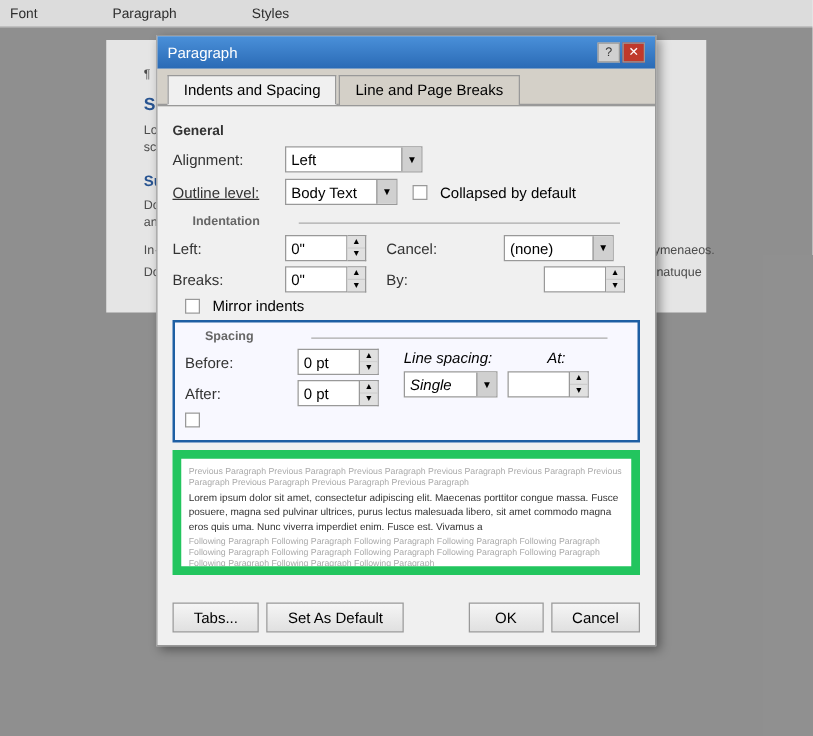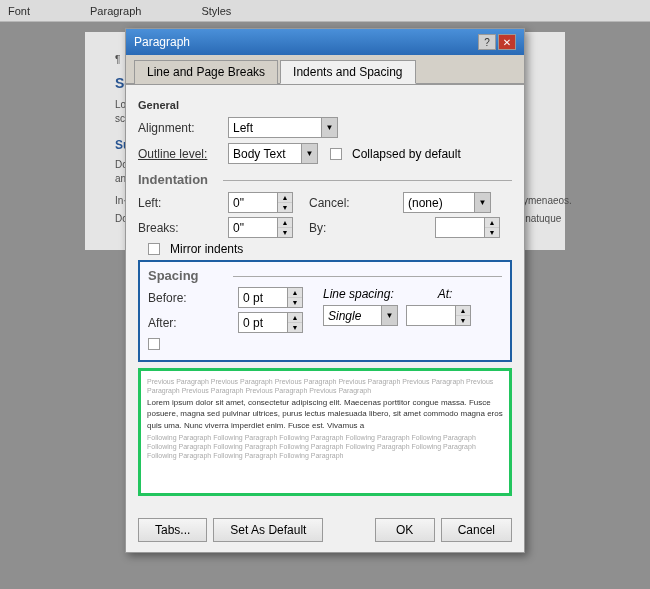--- a/index.html
+++ b/index.html
@@ -227,24 +227,24 @@
     .checkbox {
       width: 12px;
       height: 12px;
       border: 1px solid #999;
       background: white;
       margin-right: 6px;
       display: inline-block;
     }
 
     .divider-label {
-      font-size: 13px;
+      font-size: 10px;
       font-weight: bold;
       color: #666;
-      margin: 8px 0 5px;
+      margin: 8px 16px 5px;
       position: relative;
     }
 
     .divider-label::after {
       content: '';
       position: absolute;
       left: 85px;
       top: 50%;
       right: 0;
       height: 1px;
@@ -294,25 +294,25 @@
     
     .spacing-section {
       border: 2px solid #1e5fa3;
       padding: 6px 8px;
       margin-bottom: 6px;
       background: #f8f8ff;
     }
 
     
     .preview-section {
-      border: 3px solid #22c55e;
+      border: 7px solid #22c55e;
       background: white;
       padding: 6px;
       margin-bottom: 8px;
-      height: 128px;
+      height: 100px;
       overflow: hidden;
     }
 
     .preview-text-small {
       font-size: 7px;
       color: #aaa;
       line-height: 1.3;
       margin-bottom: 2px;
     }
 
@@ -406,25 +406,25 @@
 
   <div class="dialog-titlebar">
     <span class="dialog-title">Paragraph</span>
     <div class="dialog-controls">
       <div class="title-btn">?</div>
       <div class="title-btn close-btn">✕</div>
     </div>
   </div>
 
   <div class="tab-bar">
+    <div class="tab active">
+      <span>Indents and Spacing</span>
+    </div>
     <div class="tab">
       <span>Line and Page Breaks</span>
-    </div>
-    <div class="tab active">
-      <span>Indents and Spacing</span>
     </div>
   </div>
 
   <div class="dialog-body">
 
     <div class="section-label">General</div>
 
     <div class="form-row">
       <span class="form-label">Alignment:</span>
       <div class="select-box select-alignment" style="width:110px; padding-right:18px;">

